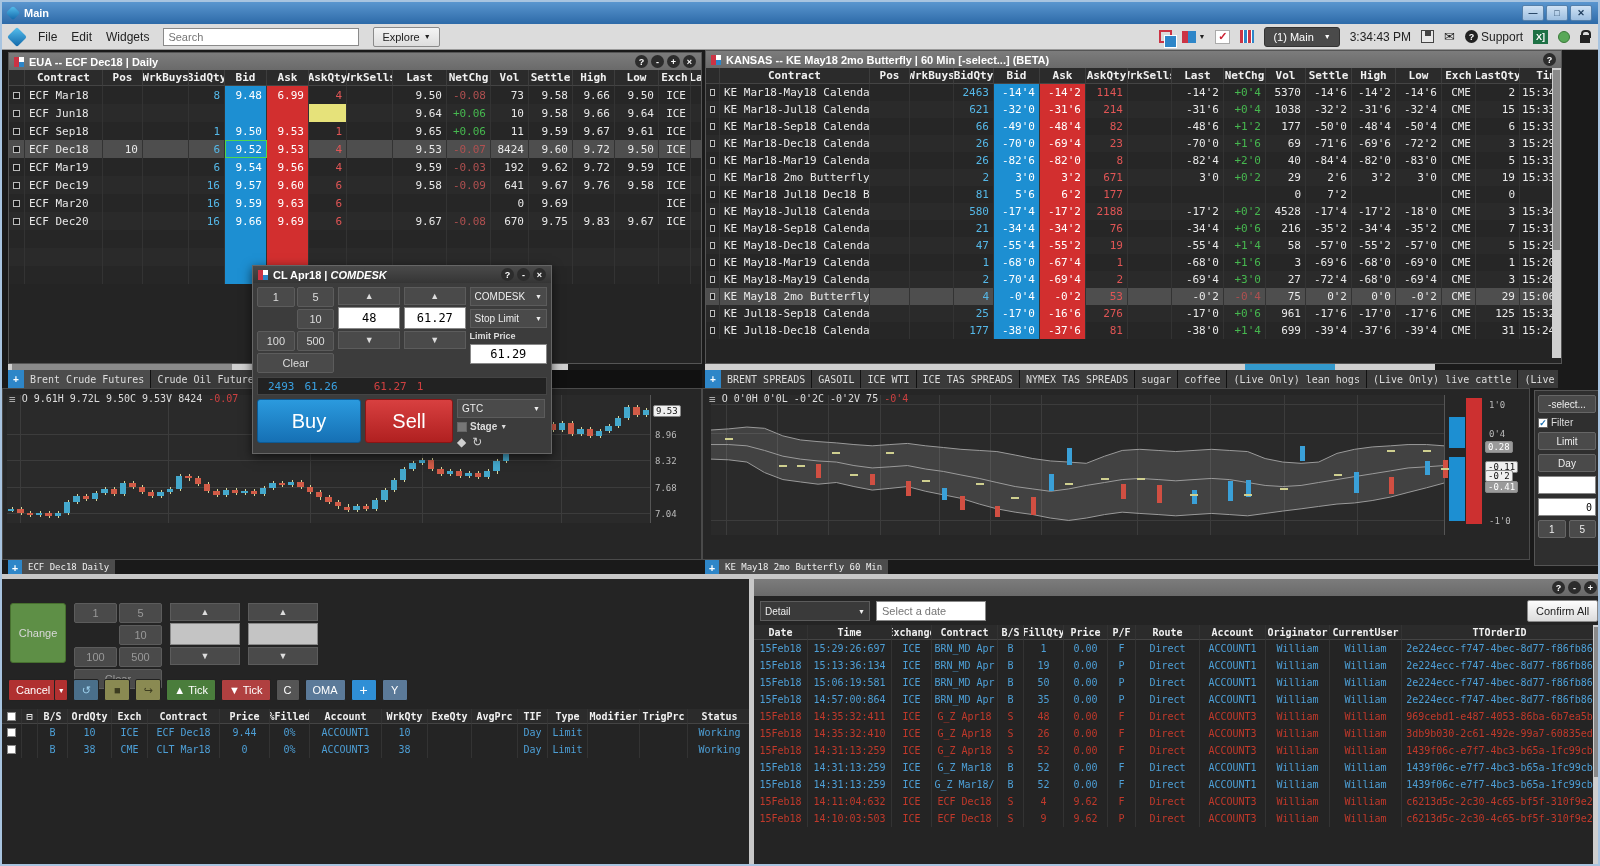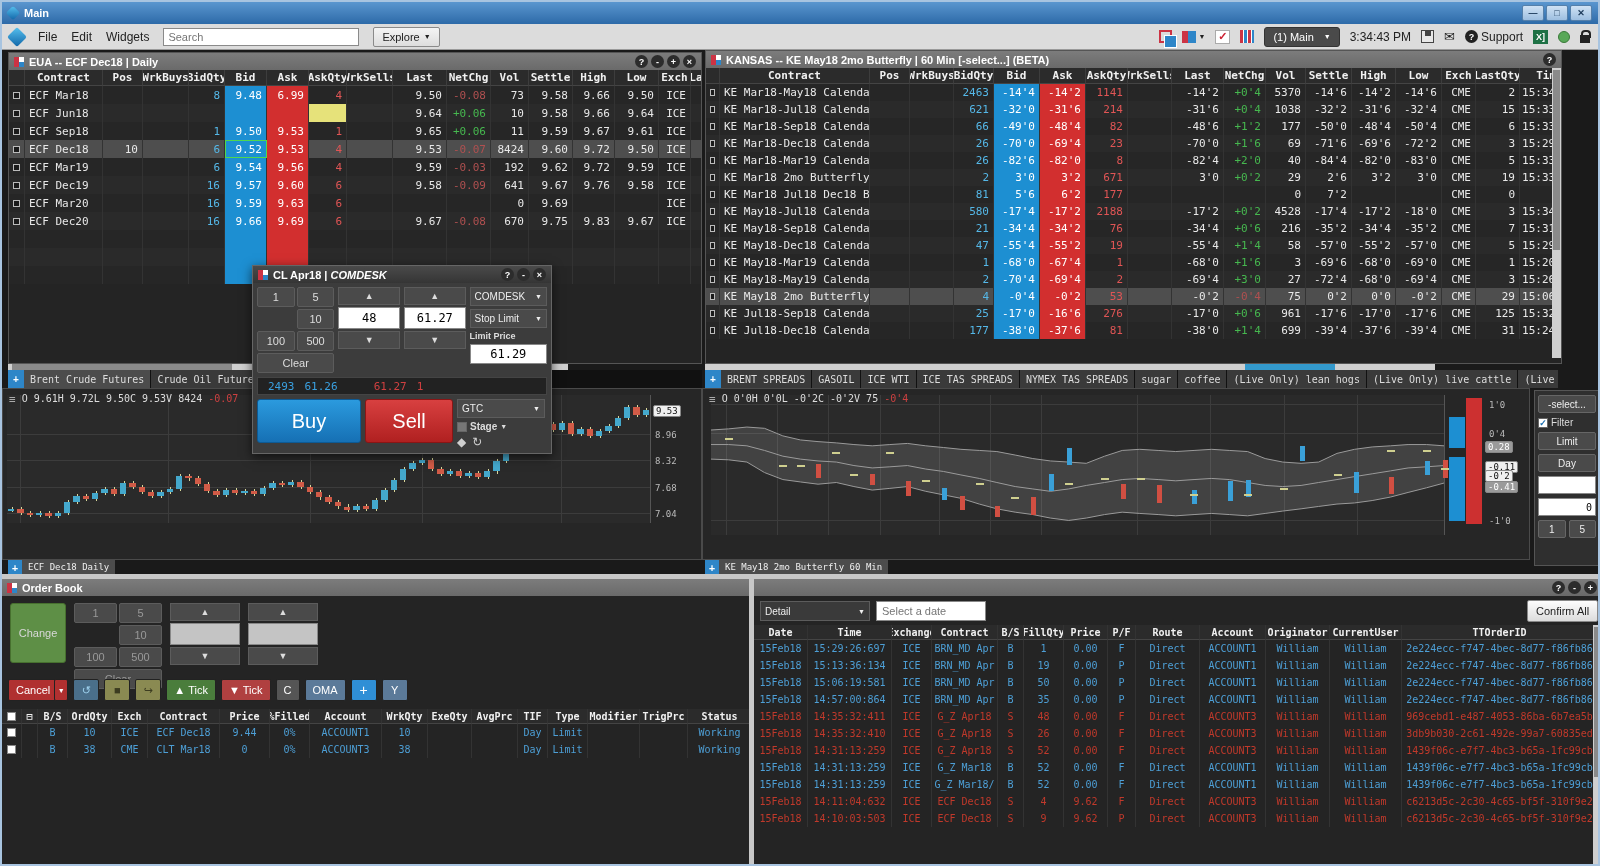--- a/index.html
+++ b/index.html
@@ -1201,24 +1201,20 @@
             </span>
           </div>
         </div>
       </div>
     </div>
 
     <div class="splith" style="left:0;top:524px;width:1600px;height:5px"></div>
     <div class="splitv" style="left:747px;top:529px;width:5px;height:289px"></div>
 
     <div class="panel" style="left:0;top:529px;width:747px;height:289px;border:none">
-      <div class="phead">
-        <span class="panelicon"></span>
-        <span>Order Book</span>
-      </div>
       <div class="obctl" style="left:8px;top:24px">
         <span class="changebtn">Change</span>
         <div class="qpad obqpad" id="ob-qpad">
             <div class="qbtn">1</div>
             <div class="qbtn">5</div>
             <div class="qbtn" style="grid-column: 2;">10</div>
             <div class="qbtn">100</div>
             <div class="qbtn">500</div>
             <div class="qbtn" style="grid-column: 1 / span 2;">Clear</div>
           </div>

